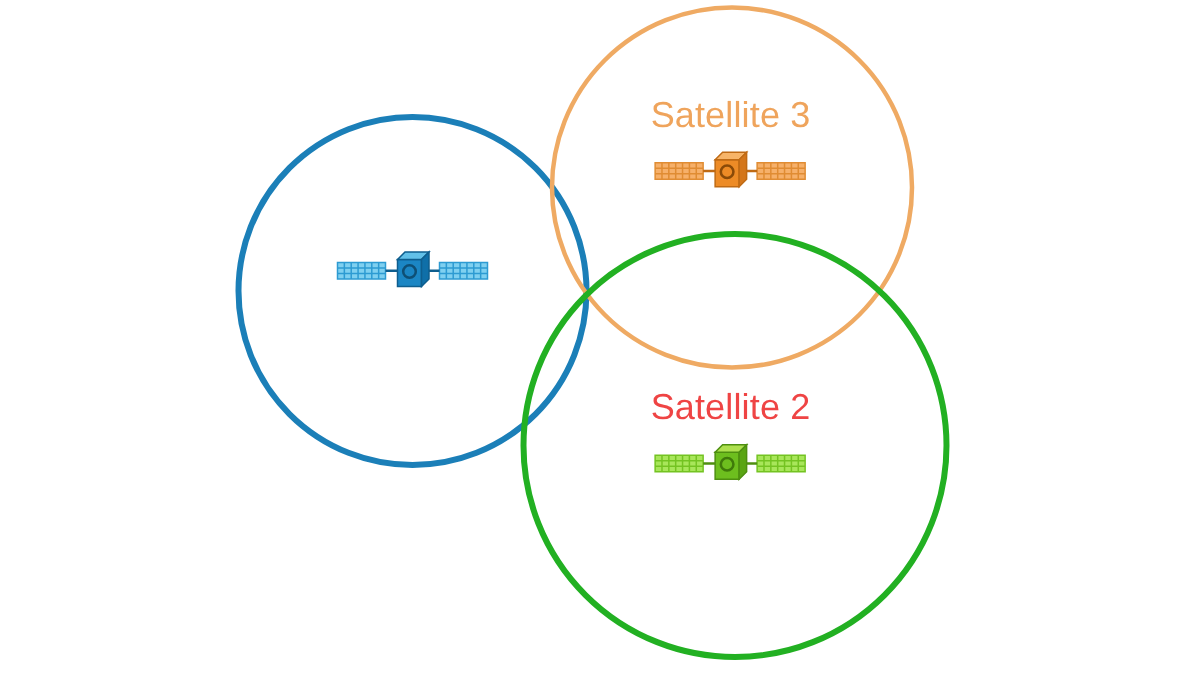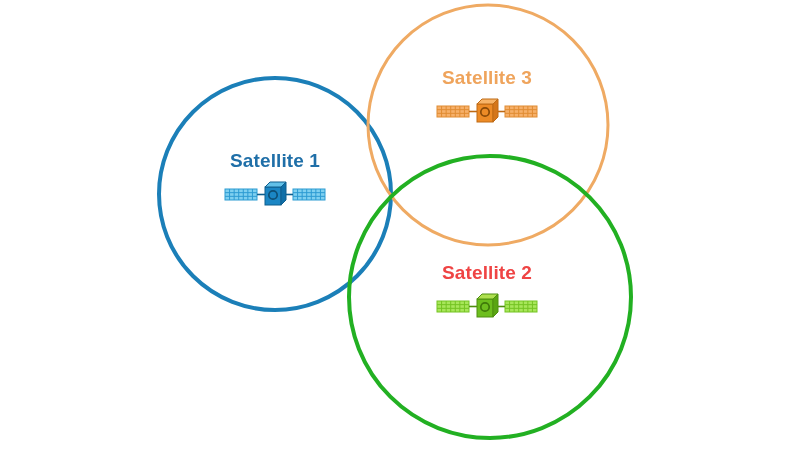--- a/index.html
+++ b/index.html
@@ -29,22 +29,22 @@
   }
   .sat-group {
     position: absolute;
     transform: translate(-50%, -50%);
     text-align: center;
     white-space: nowrap;
     line-height: 1;
   }
   .sat-label {
     font-family: "Liberation Sans", sans-serif;
-    font-weight: bold;
-    font-size: 19px;
+    font-weight: normal;
+    font-size: 24px;
     letter-spacing: 0.1px;
     margin-bottom: 9px;
     display: block;
   }
   .sat-icon {
     display: block;
     margin: 0 auto;
   }
 </style>
 </head>
@@ -52,21 +52,20 @@
 
 <div id="stage">
 
   <svg id="circles" viewBox="0 0 800 450" width="800" height="450" xmlns="http://www.w3.org/2000/svg">
     <circle class="coverage-circle" id="circle-0" fill="none" cx="275" cy="194" r="116" stroke="#1B7FB8" stroke-width="4"></circle>
     <circle class="coverage-circle" id="circle-2" fill="none" cx="488" cy="125" r="120" stroke="#EFAA63" stroke-width="3"></circle>
     <circle class="coverage-circle" id="circle-1" fill="none" cx="490" cy="297" r="141" stroke="#22B022" stroke-width="4"></circle>
   </svg>
 
   <div class="sat-group" id="group-0" style="left: 275px; top: 180px;">
-    <span class="sat-label" style="color: rgb(31, 111, 168);">Satellite 1</span>
     <svg class="sat-icon" id="icon-0" width="104" height="30" viewBox="0 0 104 30" xmlns="http://www.w3.org/2000/svg">
         <g>
           <rect x="2" y="10" width="32" height="11" fill="#7FD0F0"></rect>
           <line x1="6.571428571428571" y1="10" x2="6.571428571428571" y2="21" stroke="#2D9BD2" stroke-width="1"></line>
           <line x1="11.142857142857142" y1="10" x2="11.142857142857142" y2="21" stroke="#2D9BD2" stroke-width="1"></line>
           <line x1="15.714285714285714" y1="10" x2="15.714285714285714" y2="21" stroke="#2D9BD2" stroke-width="1"></line>
           <line x1="20.285714285714285" y1="10" x2="20.285714285714285" y2="21" stroke="#2D9BD2" stroke-width="1"></line>
           <line x1="24.857142857142858" y1="10" x2="24.857142857142858" y2="21" stroke="#2D9BD2" stroke-width="1"></line>
           <line x1="29.428571428571427" y1="10" x2="29.428571428571427" y2="21" stroke="#2D9BD2" stroke-width="1"></line>
           <line x1="2" y1="13.666666666666666" x2="34" y2="13.666666666666666" stroke="#2D9BD2" stroke-width="1"></line>

